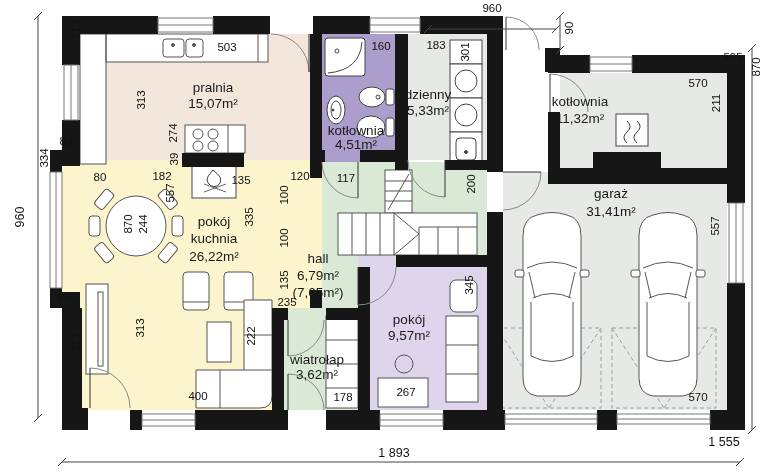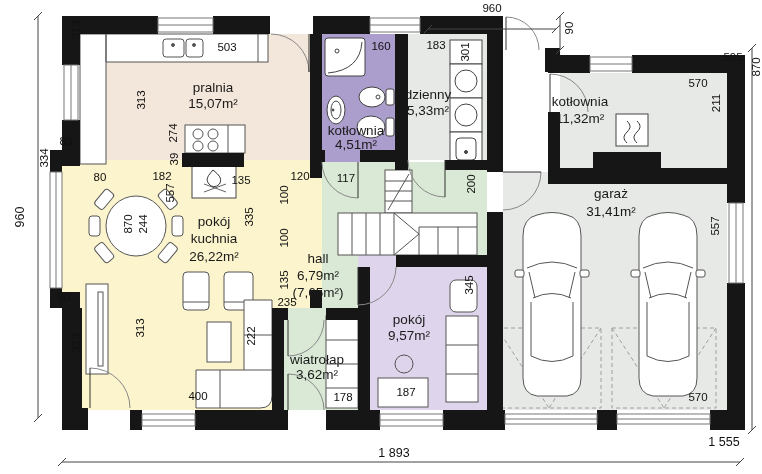--- a/index.html
+++ b/index.html
@@ -366,21 +366,21 @@
   <div class="rlabel" style="left:318px;top:293px">(7,65m²)</div>
   <div class="dim rot" style="left:285px;top:280px">135</div>
   <div class="dim" style="left:287px;top:303px">235</div>
   <div class="dim rot" style="left:472px;top:184px">200</div>
 
   <div class="rlabel" style="left:317px;top:360px">wiatrołap</div>
   <div class="rlabel" style="left:317px;top:375px">3,62m²</div>
   <div class="dim" style="left:343px;top:398px">178</div>
   <div class="rlabel" style="left:409px;top:320px">pokój</div>
   <div class="rlabel" style="left:409px;top:336px">9,57m²</div>
-  <div class="dim" style="left:406px;top:393px">187</div>
+  <div class="dim" style="left:406px;top:393px">267</div>
   <div class="dim rot" style="left:470px;top:285px">345</div>
 
   <div class="rlabel" style="left:611px;top:194px">garaż</div>
   <div class="rlabel" style="left:611px;top:212px">31,41m²</div>
   <div class="dim rot" style="left:716px;top:226px">557</div>
   <div class="dim" style="left:698px;top:398px">570</div>
 
 </div>
 
 </body></html>

